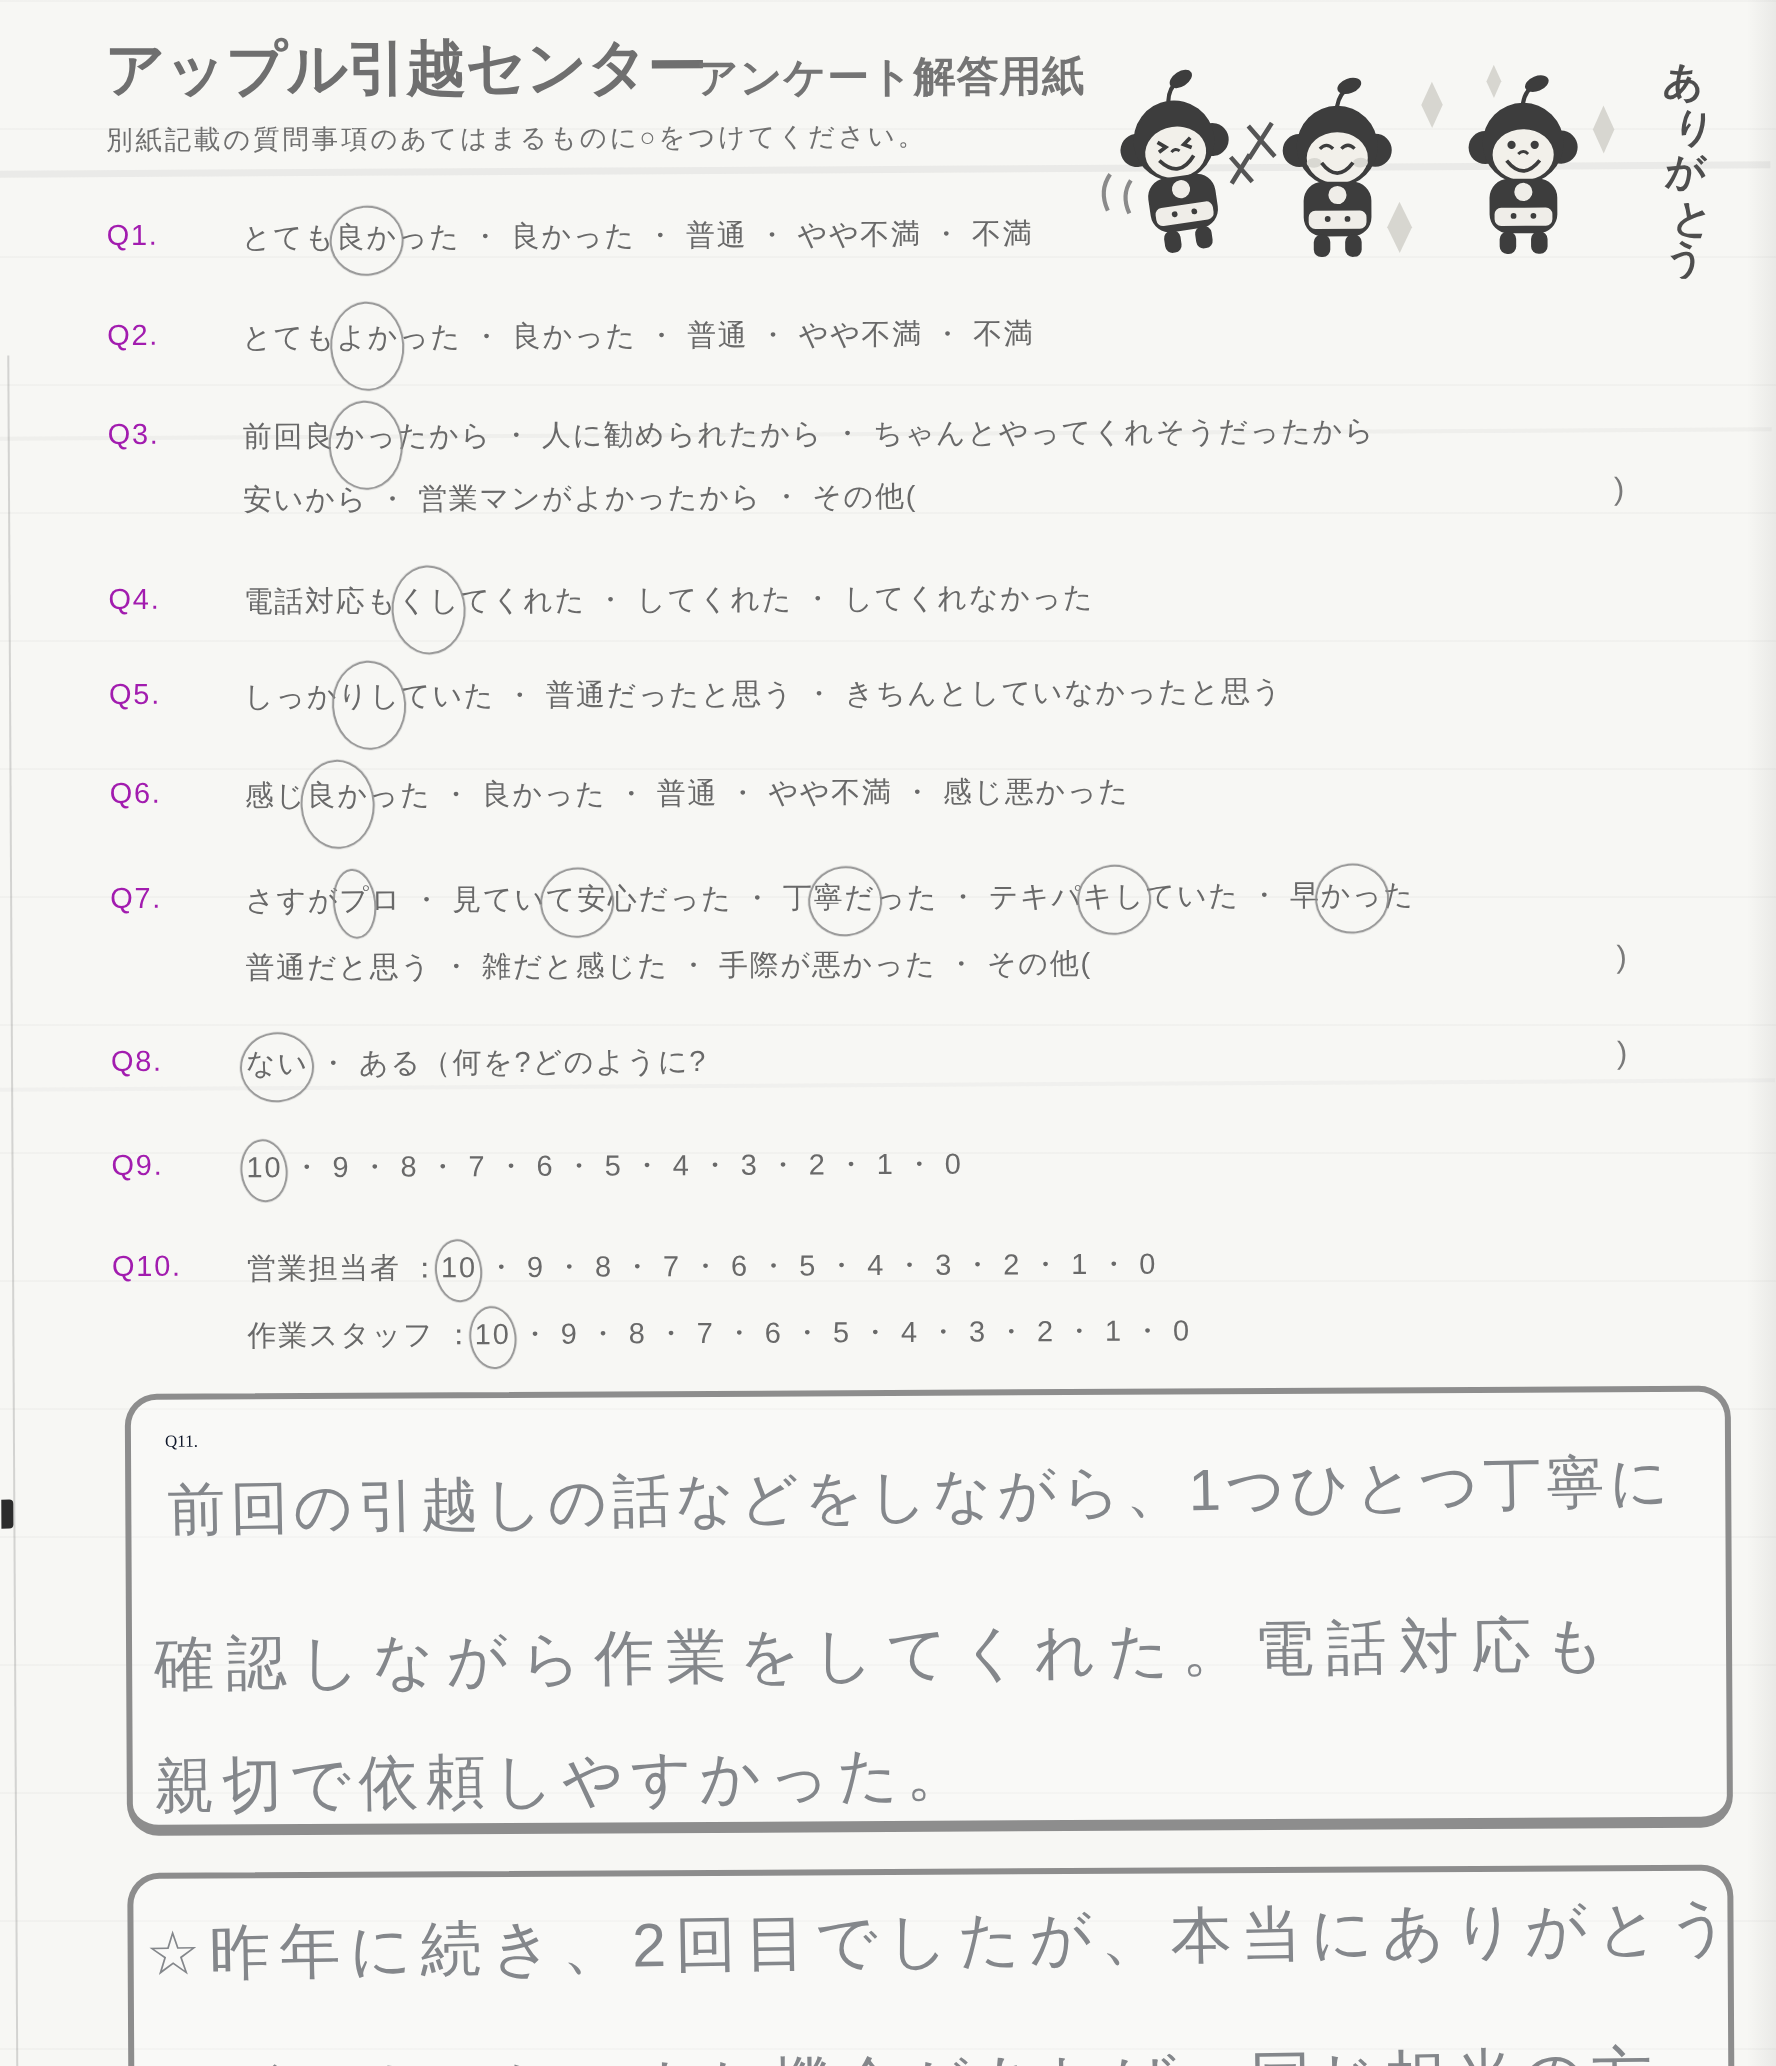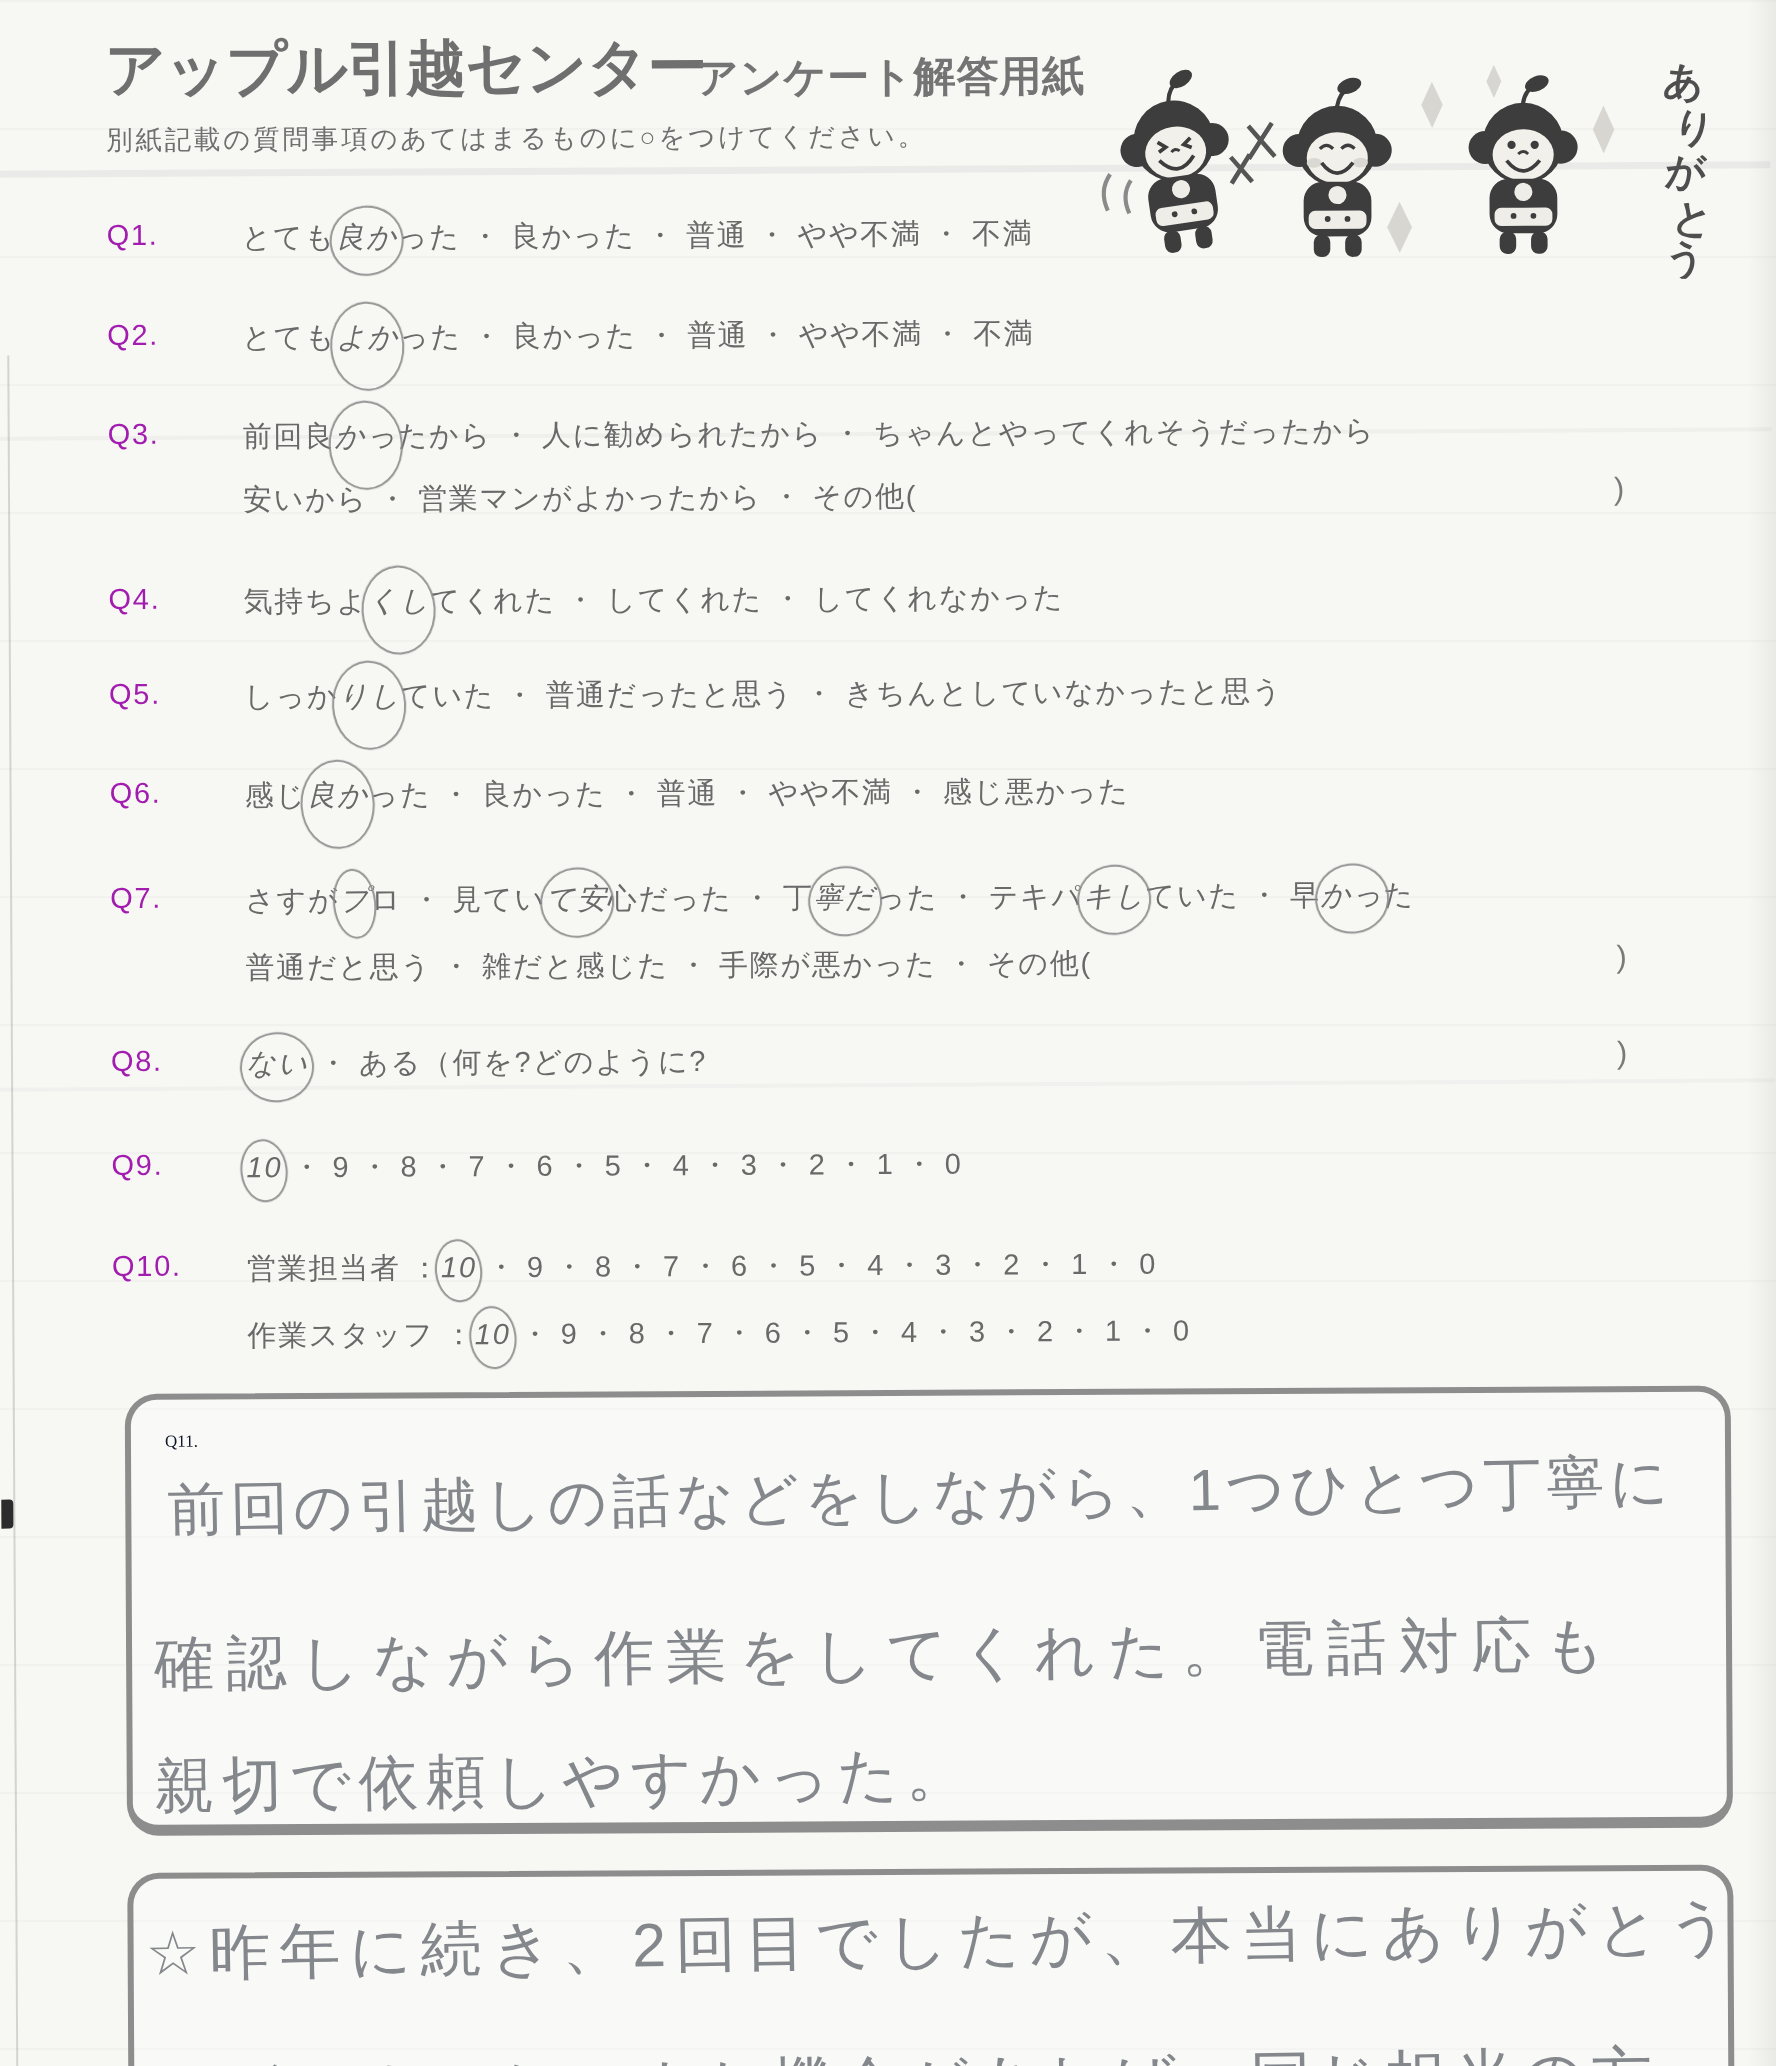--- a/index.html
+++ b/index.html
@@ -19,21 +19,21 @@
   
   .title{position:absolute;left:111px;top:26px;font-size:60px;font-weight:bold;color:#6f6f6f;letter-spacing:-0.8px;}
   .title-sub{position:absolute;left:702px;top:49px;font-size:42px;font-weight:bold;color:#747474;letter-spacing:0.8px;}
   .instruction{position:absolute;left:112px;top:119px;font-size:26.4px;color:#6f6f6f;letter-spacing:2.9px;}
 
   
   .qrow{position:absolute;left:0;width:1776px;height:50px;font-size:29px;letter-spacing:1.7px;color:#696969;white-space:nowrap;}
   .qlabel{position:absolute;left:112px;top:0;color:#a21caf;}
   .qtext{position:absolute;left:247px;top:0;}
   .tail-paren{position:absolute;left:1618px;top:-2.5px;font-size:31px;color:#7a7a7a;}
-  .circled{position:relative;display:inline-block;font-style:italic;}
+  .circled{position:relative;display:inline-block;}
   .circled::after{content:"";position:absolute;left:-5.8px;right:-5.8px;top:-0.42em;bottom:-0.62em;
     border:2.9px solid rgba(139,139,139,.85);border-radius:50%;transform:rotate(-6deg);
     box-shadow:0 0 0 0.8px rgba(160,160,160,.25);}
   .circled.tall::after{top:-0.55em;bottom:-1.15em;transform:rotate(-3deg);}
 
   
   .comment-box{position:absolute;left:124px;width:1594px;border:6.2px solid #8d8d8d;border-bottom-width:11px;border-radius:32px;background:rgba(255,255,255,.25);}
   #box1{top:1390px;height:425px;}
   #box2{top:1869px;height:409px;}
   .q11-label{position:absolute;left:34px;top:32px;font-family:"Liberation Serif","DejaVu Serif",serif;font-size:17px;color:#0f172a;}
@@ -156,21 +156,21 @@
   <div class="qrow" style="top:414px">
         <span class="qlabel">Q3.</span>
         <div class="qtext"><span>前回良</span><span class="circled tall">かっ</span><span>たから ・ 人に勧められたから ・ ちゃんとやってくれそうだったから</span></div>
       </div>
   <div class="qrow" style="top:477px">
         <div class="qtext"><span>安いから ・ 営業マンがよかったから ・ その他(</span></div>
         <span class="tail-paren">)</span>
       </div>
   <div class="qrow" style="top:579px">
         <span class="qlabel">Q4.</span>
-        <div class="qtext"><span>気持ちよ</span><span class="circled tall">くし</span><span>てくれた ・ してくれた ・ してくれなかった</span></div>
+        <div class="qtext"><span>電話対応も</span><span class="circled tall">くし</span><span>てくれた ・ してくれた ・ してくれなかった</span></div>
       </div>
   <div class="qrow" style="top:674px">
         <span class="qlabel">Q5.</span>
         <div class="qtext"><span>しっか</span><span class="circled tall">りし</span><span>ていた ・ 普通だったと思う ・ きちんとしていなかったと思う</span></div>
       </div>
   <div class="qrow" style="top:773px">
         <span class="qlabel">Q6.</span>
         <div class="qtext"><span>感じ</span><span class="circled tall">良か</span><span>った ・ 良かった ・ 普通 ・ やや不満 ・ 感じ悪かった</span></div>
       </div>
   <div class="qrow" style="top:878px">

